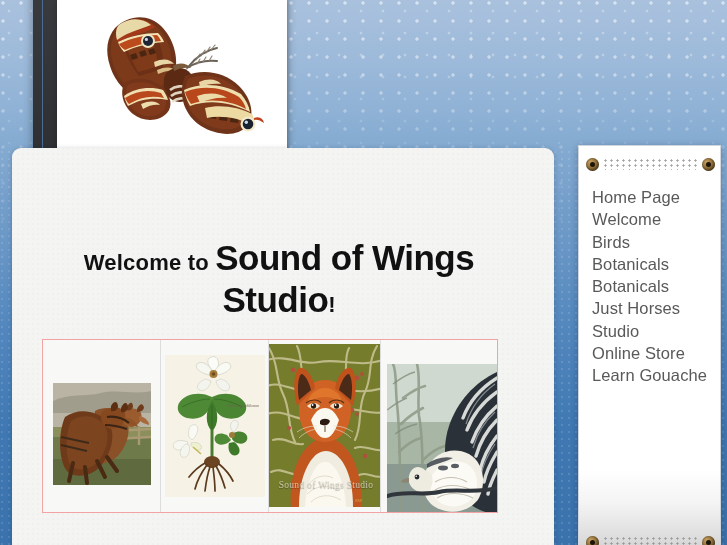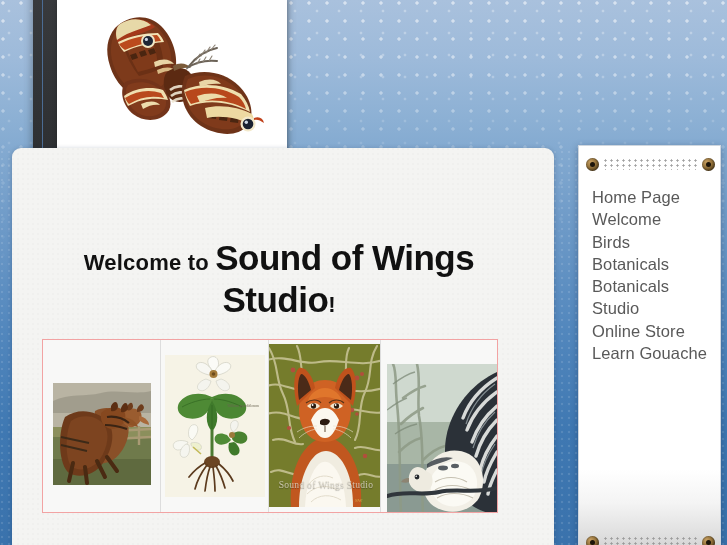--- a/index.html
+++ b/index.html
@@ -568,20 +568,21 @@
       <span class="dot-field"></span>
       <span class="screw"></span>
     </div>
 
     <div id="nav-list">
       <a class="nav-item" href="#">Home Page</a>
       <a class="nav-item" href="#">Welcome</a>
       <a class="nav-item" href="#">Birds</a>
       <a class="nav-item" href="#">Botanicals</a>
       <a class="nav-item" href="#">Botanicals</a>
+      <a class="nav-item" href="#">Just Horses</a>
       <a class="nav-item" href="#">Studio</a>
       <a class="nav-item" href="#">Online Store</a>
       <a class="nav-item" href="#">Learn Gouache</a>
     </div>
 
     <div class="plaque-bar" id="plaque-bar-bottom">
       <span class="screw"></span>
       <span class="dot-field"></span>
       <span class="screw"></span>
     </div>

